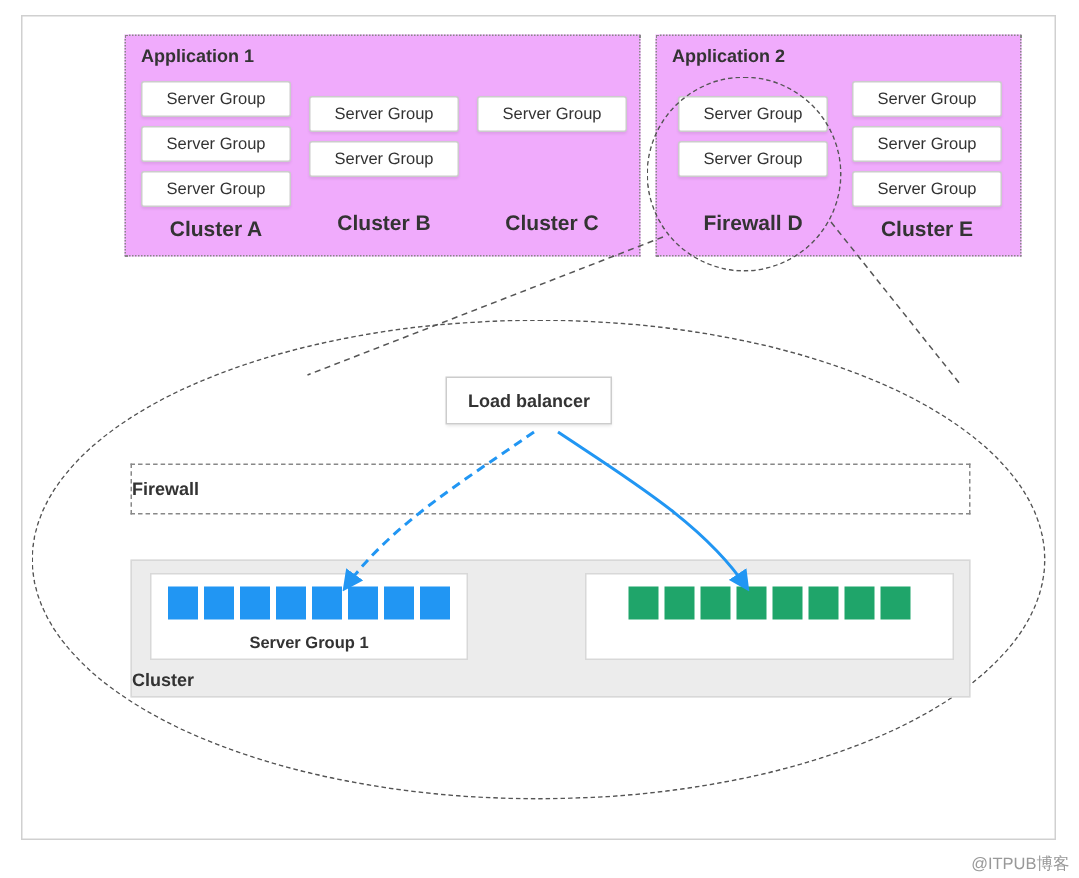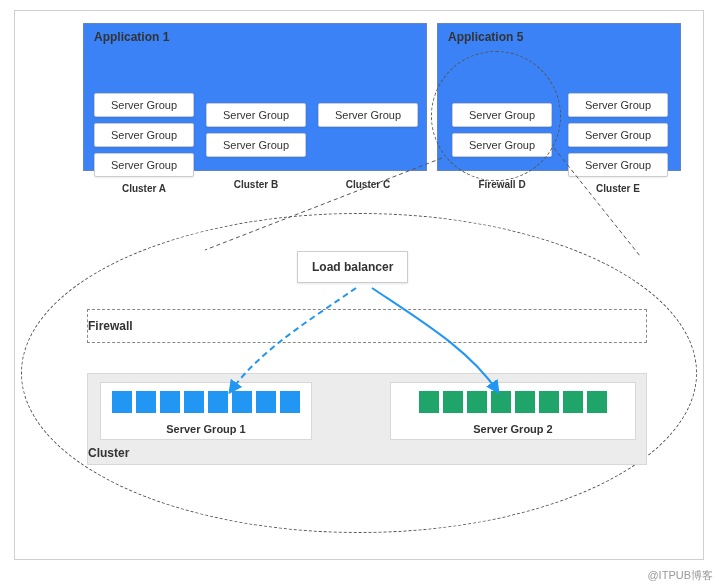--- a/index.html
+++ b/index.html
@@ -18,48 +18,47 @@
     top: 10px;
     width: 690px;
     height: 550px;
     border: 1px solid #d0d0d0;
     background: #fff;
   }
   
   .app-box {
     position: absolute;
     border: 1px dotted #888;
-    background: #3b82f6;
+    background: #f0abfc;
   }
   .app-title {
     position: absolute;
     top: 6px;
     left: 10px;
     font-size: 12px;
     font-weight: bold;
     color: #333;
   }
   .cluster-col {
     position: absolute;
     text-align: center;
-    margin-top: 39px;
   }
   .sg-box {
     background: #fff;
     border: 1px solid #ccc;
     border-radius: 2px;
     box-shadow: 0 1px 2px rgba(0,0,0,0.08);
     font-size: 11px;
     color: #333;
     padding: 5px 4px;
     margin-bottom: 6px;
     white-space: nowrap;
   }
   .cluster-label {
-    font-size: 10px;
+    font-size: 14px;
     font-weight: bold;
     color: #333;
     margin-top: 2px;
   }
   
   .highlight-circle {
     position: absolute;
     border: 1px dashed #555;
     border-radius: 50%;
   }
@@ -171,21 +170,21 @@
       <div class="cluster-label" style="margin-top:22px;">Cluster B</div>
     </div>
 
     <div class="cluster-col" style="left:234px; top:40px; width:100px;">
       <div class="sg-box">Server Group</div>
       <div class="cluster-label" style="margin-top:52px;">Cluster C</div>
     </div>
   </div>
 
   <div class="app-box" style="left:422px; top:12px; width:244px; height:148px;">
-    <div class="app-title">Application 5</div>
+    <div class="app-title">Application 2</div>
 
     <div class="cluster-col" style="left:14px; top:40px; width:100px;">
       <div class="sg-box">Server Group</div>
       <div class="sg-box">Server Group</div>
       <div class="cluster-label" style="margin-top:22px;">Firewall D</div>
     </div>
 
     <div class="cluster-col" style="left:130px; top:30px; width:100px;">
       <div class="sg-box">Server Group</div>
       <div class="sg-box">Server Group</div>
@@ -227,21 +226,20 @@
       <div class="tile-row">
         <div class="tile green"></div>
         <div class="tile green"></div>
         <div class="tile green"></div>
         <div class="tile green"></div>
         <div class="tile green"></div>
         <div class="tile green"></div>
         <div class="tile green"></div>
         <div class="tile green"></div>
       </div>
-      <div class="sg-inner-label">Server Group 2</div>
     </div>
   </div>
 
 </div>
 
 <svg class="overlay" viewBox="0 0 719 585">
   <defs>
     <marker id="arrow-blue" viewBox="0 0 10 10" refX="8" refY="5" markerWidth="7" markerHeight="7" orient="auto-start-reverse">
       <path d="M 0 0 L 10 5 L 0 10 z" fill="#2196f3"></path>
     </marker>

